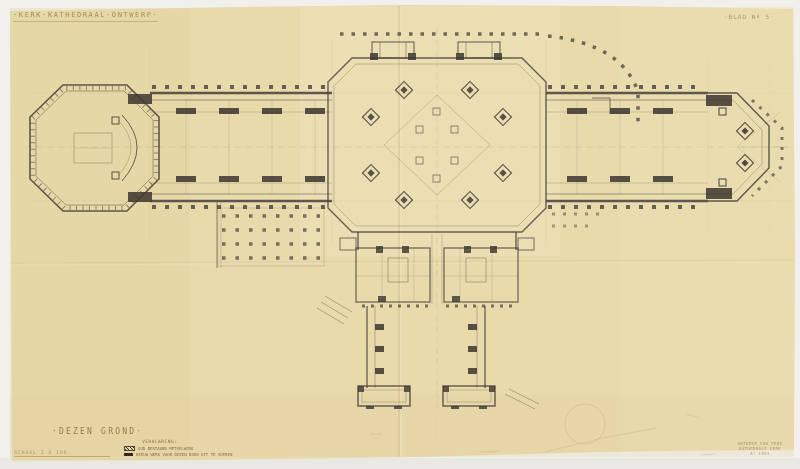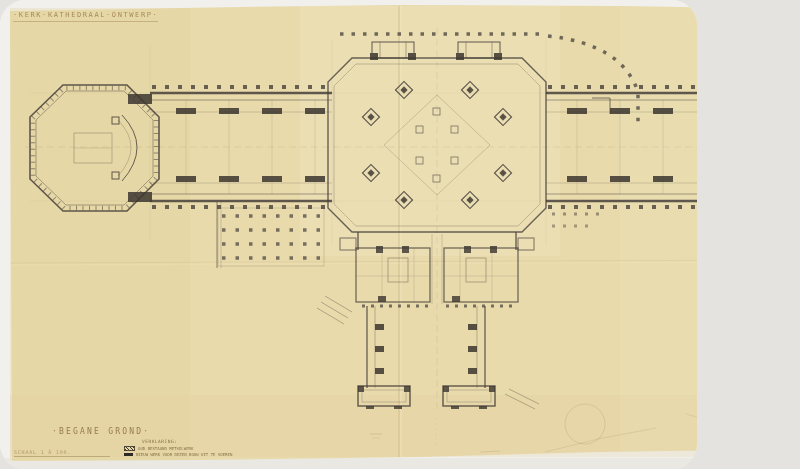--- a/index.html
+++ b/index.html
@@ -1,17 +1,17 @@
 <!DOCTYPE html>
 <html><head>
 <meta charset="utf-8">
 <style>
   html,body{margin:0;padding:0;background:#e4e3df;}
-  .stage{position:relative;width:697px;height:469px;overflow:hidden;
-         font-family:"DejaVu Sans Mono","Liberation Mono",monospace;background:#f1f0ec;border-radius:25px;}
+  .stage{position:relative;width:800px;height:469px;overflow:hidden;
+         font-family:"DejaVu Sans Mono","Liberation Mono",monospace;background:#f1f0ec;}
   .stage svg{position:absolute;left:0;top:0;}
   .lbl{position:absolute;white-space:nowrap;color:rgba(148,118,68,.78);}
   .title{left:13px;top:11px;font-size:7px;letter-spacing:1.6px;
          border-bottom:1px solid rgba(160,130,80,.45);padding-bottom:2px;}
   .sheet{left:724px;top:13px;font-size:6px;letter-spacing:1px;color:rgba(150,122,74,.7);}
   .floor{left:52px;top:427px;font-size:8px;letter-spacing:2.2px;color:rgba(138,108,62,.85);}
   .scale{left:14px;top:449px;font-size:5px;letter-spacing:.8px;color:rgba(150,125,80,.65);
          border-bottom:.5px solid rgba(150,125,80,.5);padding-bottom:1px;width:96px;}
   .legend{position:absolute;left:124px;top:439px;font-size:4px;color:rgba(118,98,58,.85);}
   .legend .hd{margin-left:18px;letter-spacing:.5px;font-size:4.5px;}
@@ -307,21 +307,21 @@
     <line x1="686" y1="414" x2="700" y2="418" stroke-width=".6" opacity=".3"></line>
     <line x1="370" y1="434" x2="382" y2="434" stroke-width=".8" opacity=".35"></line>
     <line x1="372" y1="438" x2="380" y2="438" stroke-width=".6" opacity=".3"></line>
     <line x1="480" y1="452" x2="500" y2="451" stroke-width=".7" opacity=".35"></line>
     <line x1="700" y1="455" x2="716" y2="454" stroke-width=".7" opacity=".35"></line>
   </g>
 </svg>
 
   <div class="lbl title">·KERK·KATHEDRAAL·ONTWERP·</div>
   <div class="lbl sheet">·BLAD Nº 5·</div>
-  <div class="lbl floor">·BEGANE GROND·</div>
+  <div class="lbl floor">·DEZEN GROND·</div>
   <div class="lbl scale">SCHAAL 1 À 100.</div>
 
   <div class="legend">
     <div class="hd">VERKLARING:</div>
     <div class="lrow">
       <span class="sw hatch"></span>
       <span>OUD BESTAAND METSELWERK</span>
     </div>
     <div class="lrow">
       <span class="sw solid"></span>

